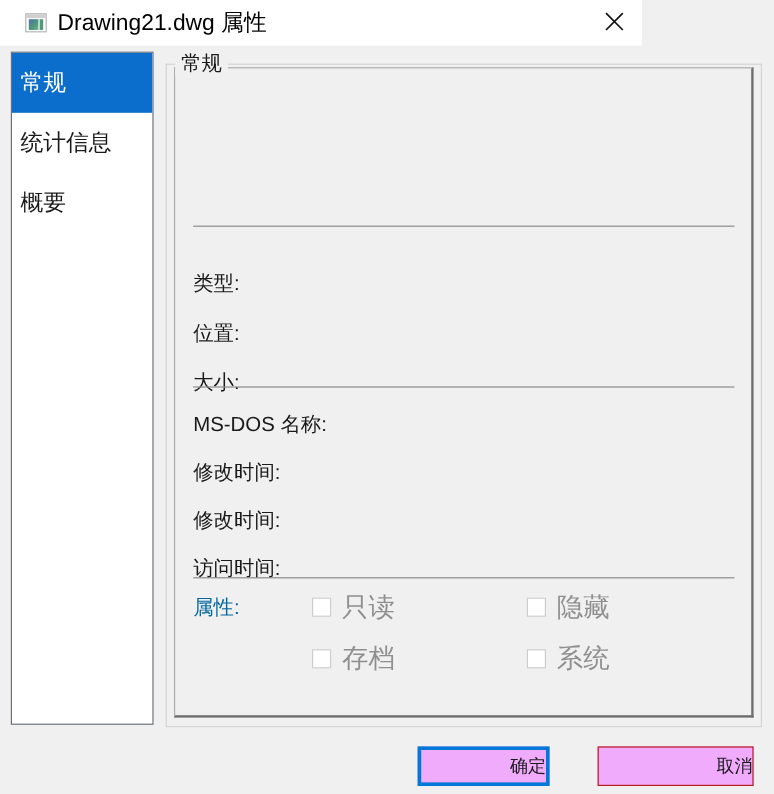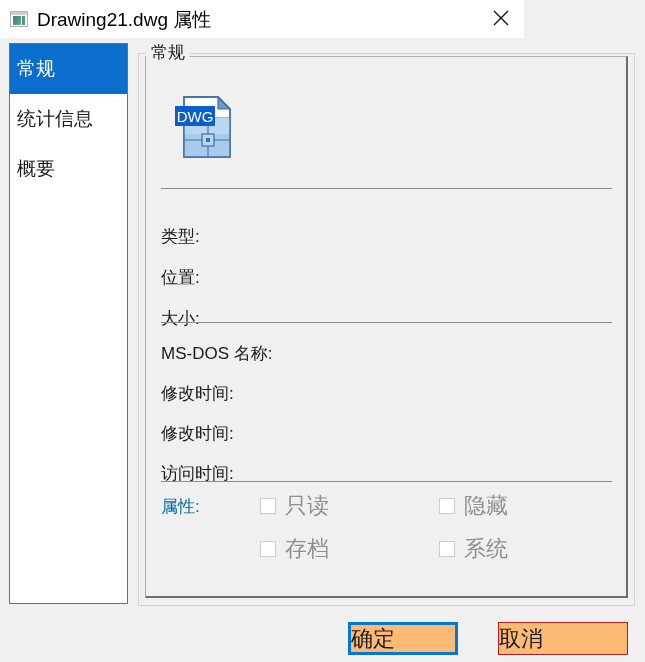--- a/index.html
+++ b/index.html
@@ -17,20 +17,21 @@
   }
 
   
   #titlebar {
     position: absolute;
     left: 0; top: 0;
     width: 524px; height: 38px;
     background: #ffffff;
     display: flex;
     align-items: center;
+    padding-left: 11px;
   }
   #title-icon {
     width: 18px; height: 16px;
     margin-left: 10px;
     position: relative;
     background: #ffffff;
     border: 1px solid #b4b4b4;
     box-sizing: border-box;
   }
   #title-icon .ti-bar {
@@ -186,24 +187,24 @@
     color: #8f8f8f;
     white-space: nowrap;
   }
 
   
   .btn {
     position: absolute;
     height: 33px;
     display: flex;
     align-items: center;
-    justify-content: flex-start;
-    font-size: 22px;
+    justify-content: flex-end;
+    font-size: 15px;
     color: #1a1a1a;
-    background: #fdba74;
+    background: #f0abfc;
     box-sizing: border-box;
     cursor: default;
   }
   #ok-button {
     left: 348px; top: 622px;
     width: 110px;
     border: 3px solid #0078d7;
   }
   #cancel-button {
     left: 498px; top: 622px;
@@ -240,43 +241,20 @@
   </div>
 </div>
 
 <div id="groupbox">
   <div id="group-border"></div>
   <div id="group-label">常规</div>
 </div>
 
 <div id="content-panel">
 
-  <div id="file-icon-wrap">
-    <svg width="62" height="66" viewBox="0 0 62 66" aria-hidden="true">
-
-      <path d="M9 3 H43 L55 15 V63 H9 Z" fill="#ffffff" stroke="#3D6FA8" stroke-width="1.4"></path>
-      <path d="M9 24 H55 V63 H9 Z" fill="#A8CBEC" stroke="none"></path>
-      <path d="M9 24 H55" stroke="#3D6FA8" stroke-width="1"></path>
-
-      <path d="M9 24 H55 V40 H9 Z" fill="#BBD6F0" stroke="none"></path>
-
-      <path d="M43 3 L55 15 H43 Z" fill="#6E9AD0" stroke="#3D6FA8" stroke-width="1.2"></path>
-
-      <path d="M9 46 H55" stroke="#3D6FA8" stroke-width="1.1"></path>
-      <path d="M33 24 V63" stroke="#3D6FA8" stroke-width="1.1"></path>
-
-      <rect x="27" y="40" width="12" height="12" fill="#BBD6F0" stroke="#3D6FA8" stroke-width="1.2"></rect>
-      <rect x="31" y="44" width="4" height="4" fill="#3D6FA8"></rect>
-
-      <path d="M9 3 H43 L55 15 V63 H9 Z" fill="none" stroke="#3D6FA8" stroke-width="1.4"></path>
-
-      <rect x="0" y="12" width="40" height="20" fill="#0B5FCC"></rect>
-      <text x="20" y="27.5" font-family="Liberation Sans, sans-serif" font-size="15" fill="#ffffff" text-anchor="middle">DWG</text>
-    </svg>
-  </div>
 
   <div class="sep" style="top:131px"></div>
 
   <div class="field-row" style="top:159px">
     <span>类型:</span>
     <span></span>
   </div>
   <div class="field-row" style="top:200px">
     <span>位置:</span>
     <span></span>

